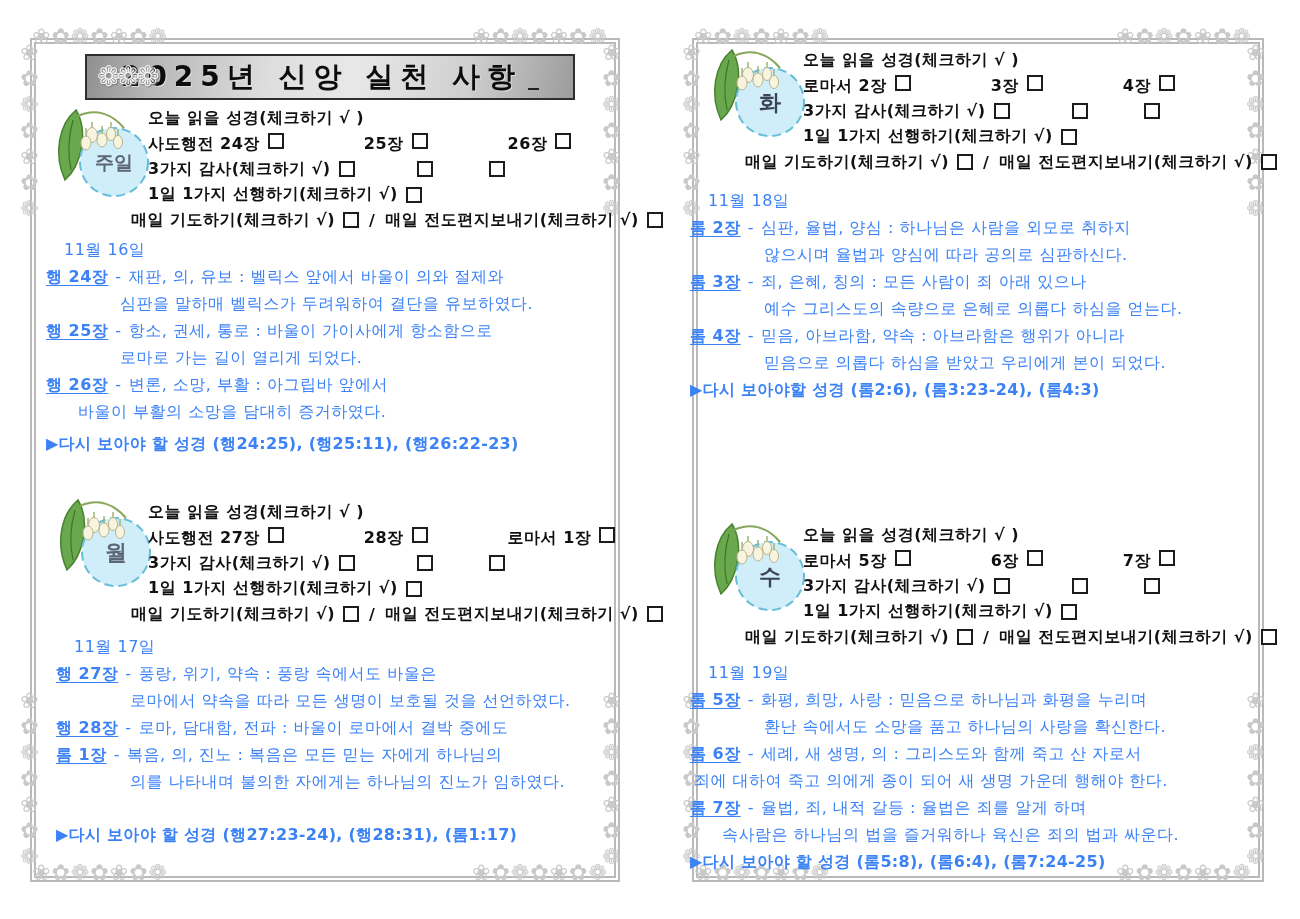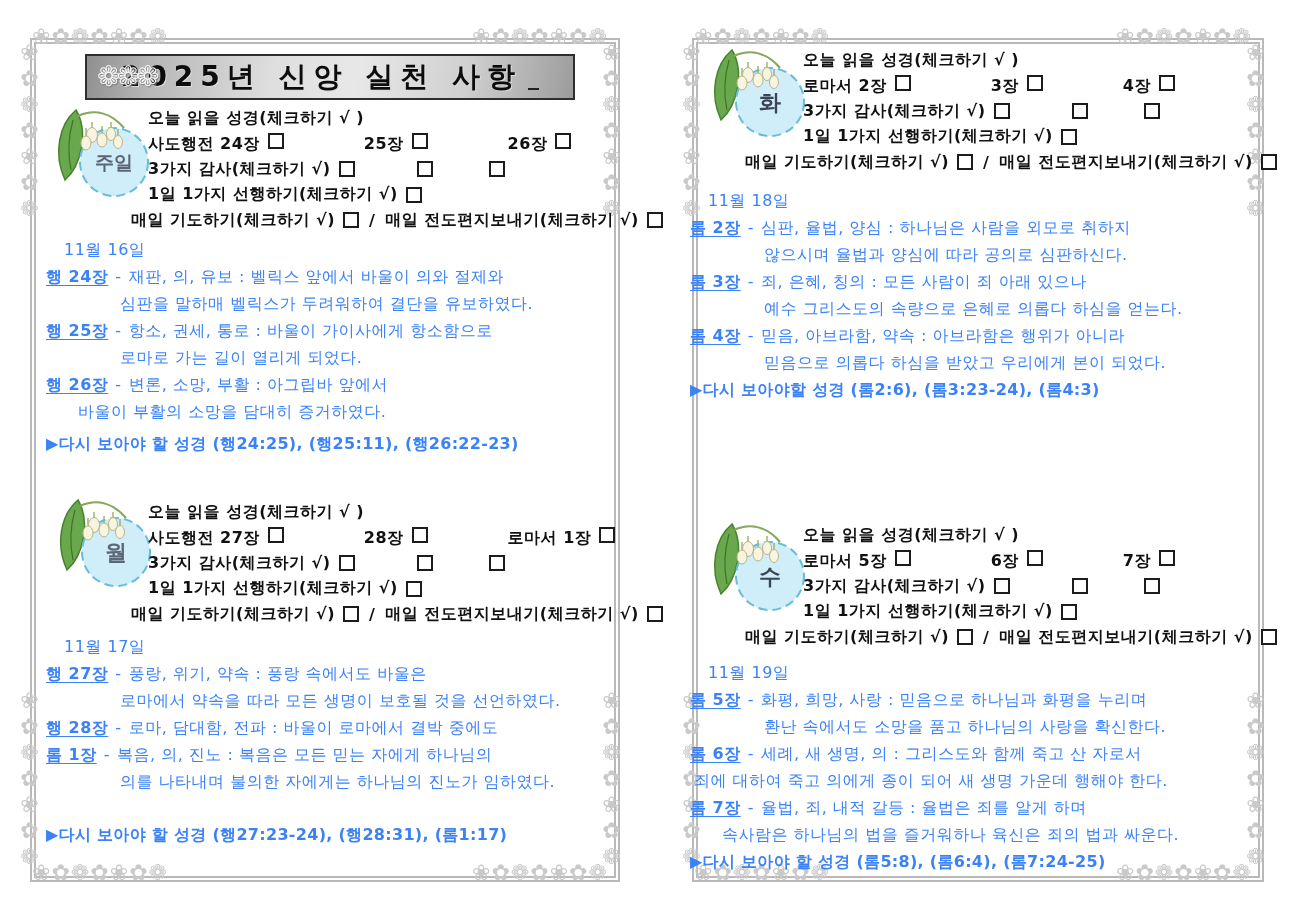--- a/index.html
+++ b/index.html
@@ -296,21 +296,21 @@
       <div class="l1"><span class="chap">행 25장</span><span class="dash">-</span><span>항소, 권세, 통로 : 바울이 가이사에게 항소함으로</span></div>
       <div class="l2">로마로 가는 길이 열리게 되었다.</div>
     </div>
     <div class="entry">
       <div class="l1"><span class="chap">행 26장</span><span class="dash">-</span><span>변론, 소망, 부활 : 아그립바 앞에서</span></div>
       <div class="l2 ind-sm">바울이 부활의 소망을 담대히 증거하였다.</div>
     </div>
     <div class="review mt-sm">▶다시 보아야 할 성경 (행24:25), (행25:11), (행26:22-23)</div>
   </section>
 
-  <section class="daytext" style="left:46px;top:633px;">
+  <section class="daytext" style="left:56px;top:633px;">
     <div class="date">11월 17일</div>
     <div class="entry">
       <div class="l1"><span class="chap">행 27장</span><span class="dash">-</span><span>풍랑, 위기, 약속 : 풍랑 속에서도 바울은</span></div>
       <div class="l2">로마에서 약속을 따라 모든 생명이 보호될 것을 선언하였다.</div>
     </div>
     <div class="entry">
       <div class="l1"><span class="chap">행 28장</span><span class="dash">-</span><span>로마, 담대함, 전파 : 바울이 로마에서 결박 중에도</span></div>
     </div>
     <div class="entry">
       <div class="l1"><span class="chap">롬 1장</span><span class="dash">-</span><span>복음, 의, 진노 : 복음은 모든 믿는 자에게 하나님의</span></div>

